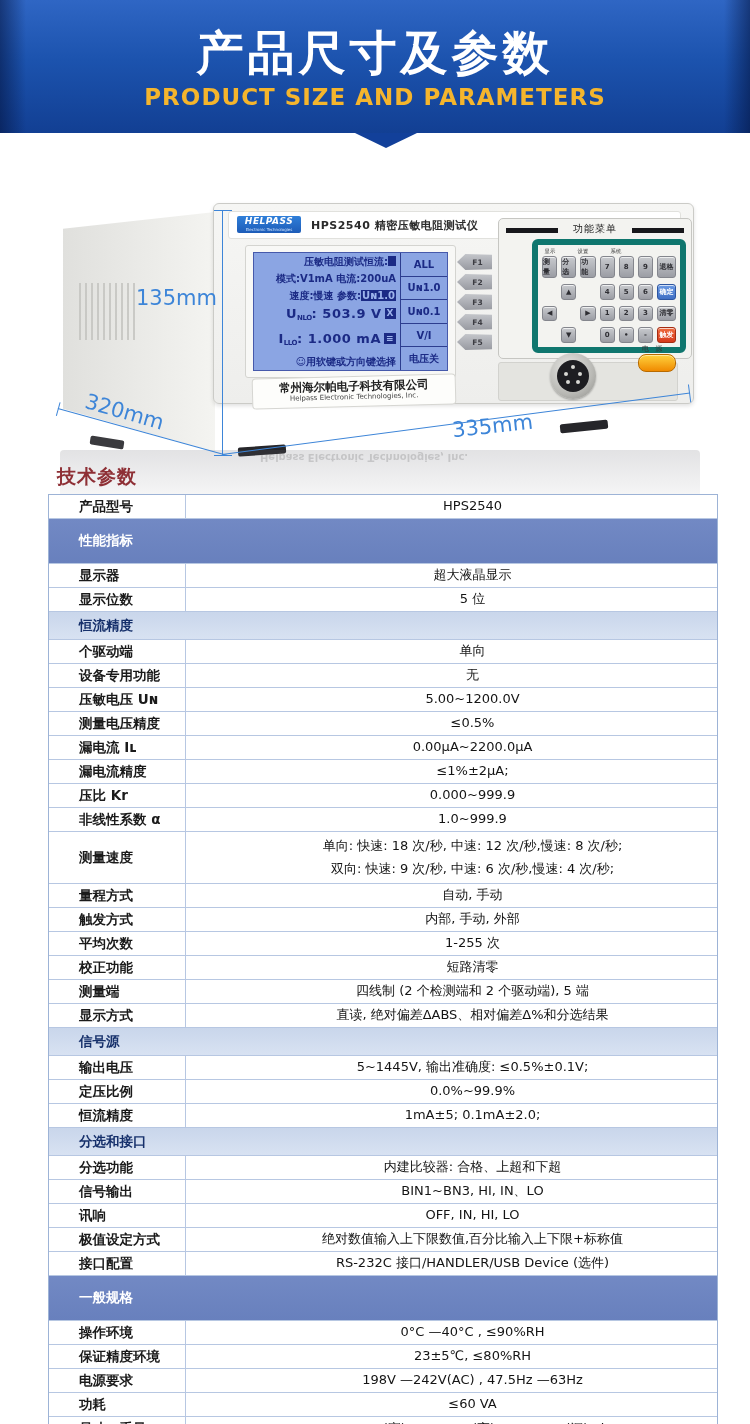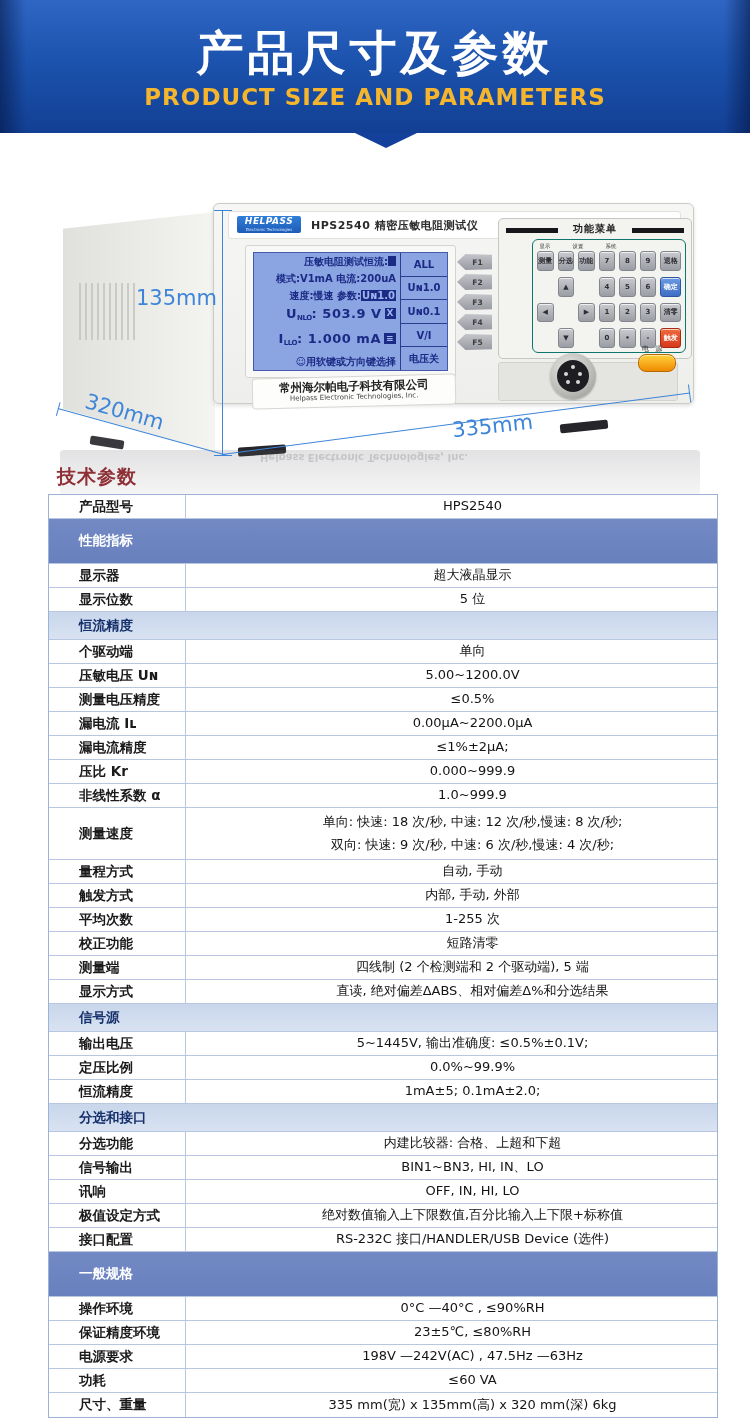--- a/index.html
+++ b/index.html
@@ -57,22 +57,22 @@
   .softkey:last-child{border-bottom:none;}
   
   .fkey{position:absolute;left:243px;width:35px;height:16px;background:linear-gradient(180deg,#c3c5ca,#989aa1);
     clip-path:polygon(0 50%,24% 0,100% 4%,100% 96%,24% 100%);color:#3c3c42;font-size:7.5px;font-weight:bold;
     display:flex;align-items:center;justify-content:center;padding-left:6px;box-sizing:border-box;}
   
   .keypad{position:absolute;left:284px;top:14px;width:192px;height:139px;background:#f3f3f0;
     border:1px solid #c6c6c2;border-radius:5px;}
   .kp-bar{position:absolute;top:9px;width:52px;height:5px;background:#17171b;}
   .kp-bar.l{left:7px;} .kp-bar.r{right:7px;}
-  .kp-title{position:absolute;top:3px;left:0;width:100%;text-align:center;font-size:10px;font-weight:bold;color:#222;letter-spacing:1px;}
-  .kp-frame{position:absolute;left:5px;top:20px;right:5px;bottom:5px;border:1px solid #0f766e;border-radius:6px;margin-left:28px;}
+  .kp-title{position:absolute;top:3px;left:0;width:100%;text-align:center;font-size:10px;font-weight:normal;color:#222;letter-spacing:1px;}
+  .kp-frame{position:absolute;left:5px;top:20px;right:5px;bottom:5px;border:6px solid #0f766e;border-radius:6px;margin-left:28px;}
   .kp-collabels{position:absolute;left:6px;top:2px;width:78px;display:flex;justify-content:space-between;}
   .kp-collabels span{font-size:6px;color:#333;transform:scale(.9);}
   .kp-grid{position:absolute;left:4px;top:11px;right:4px;bottom:4px;display:grid;
     grid-template-columns:1fr 1fr 1fr 1fr 1fr 1fr 1.25fr;grid-template-rows:repeat(4,1fr);gap:6px 4px;}
   .kbtn{background:linear-gradient(180deg,#c8cace,#9b9da4);border:1px solid #84868d;border-radius:3px;
     box-shadow:inset 0 1px 0 rgba(255,255,255,.7);color:#2e2e33;font-size:7px;font-weight:bold;
     display:flex;align-items:center;justify-content:center;}
   .kbtn.blue{background:linear-gradient(180deg,#6b9ae4,#3f6fc4);border-color:#2d55a0;color:#fff;}
   .kbtn.red{background:linear-gradient(180deg,#ef6a3c,#d63a1c);border-color:#a52c12;color:#fff;}
   .c1{grid-column:1}.c2{grid-column:2}.c3{grid-column:3}.c4{grid-column:4}.c5{grid-column:5}.c6{grid-column:6}.c7{grid-column:7}
@@ -277,20 +277,24 @@
       <div class="cell-value">5 位</div>
     </div>
     <div class="spec-row section-light">
       <div class="cell-section">恒流精度</div>
     </div>
     <div class="spec-row item">
       <div class="cell-label">个驱动端</div>
       <div class="cell-value">单向</div>
     </div>
     <div class="spec-row item">
+      <div class="cell-label">设备专用功能</div>
+      <div class="cell-value">无</div>
+    </div>
+    <div class="spec-row item">
       <div class="cell-label">压敏电压 Uɴ</div>
       <div class="cell-value">5.00~1200.0V</div>
     </div>
     <div class="spec-row item">
       <div class="cell-label">测量电压精度</div>
       <div class="cell-value">≤0.5%</div>
     </div>
     <div class="spec-row item">
       <div class="cell-label">漏电流 Iʟ</div>
       <div class="cell-value">0.00μA~2200.0μA</div>

